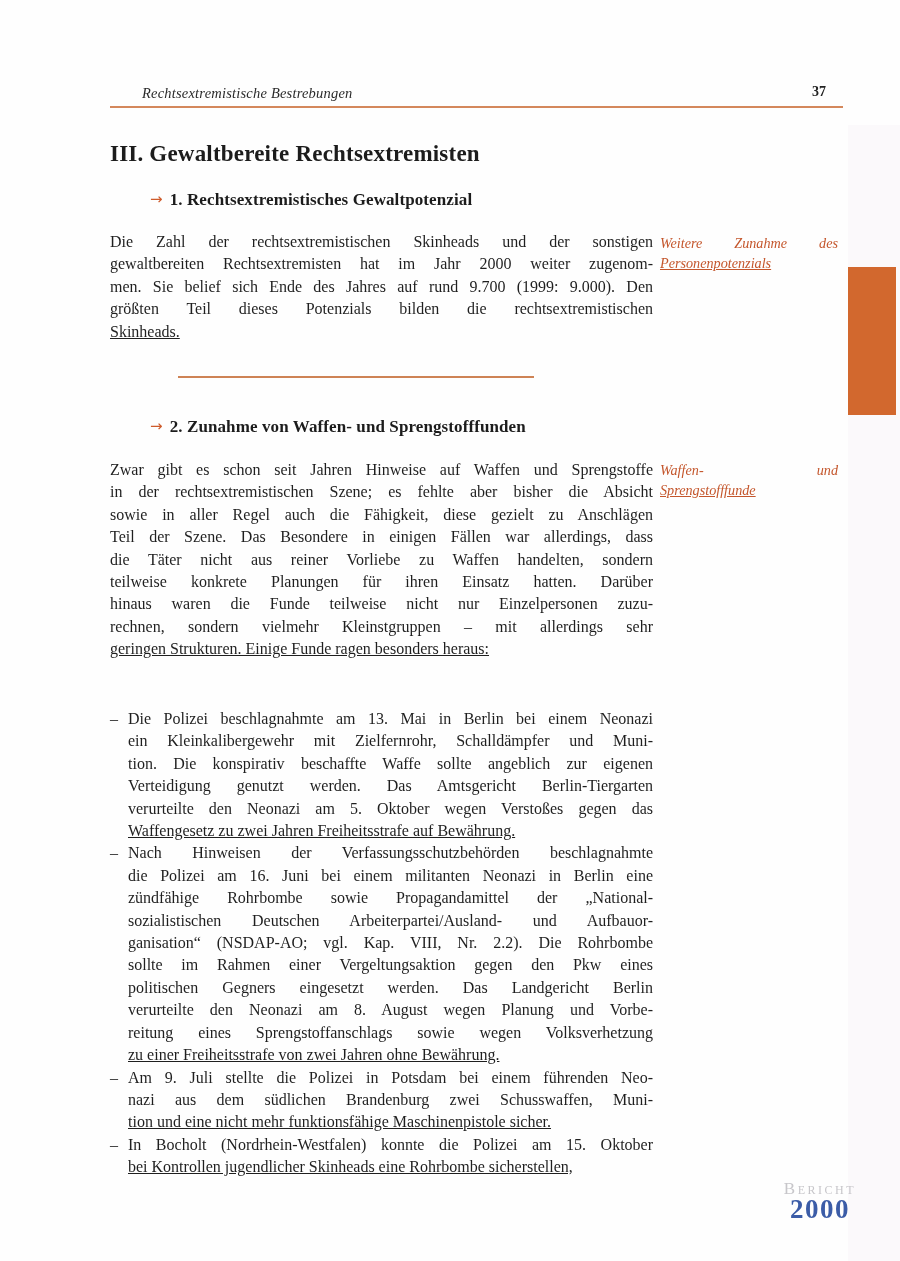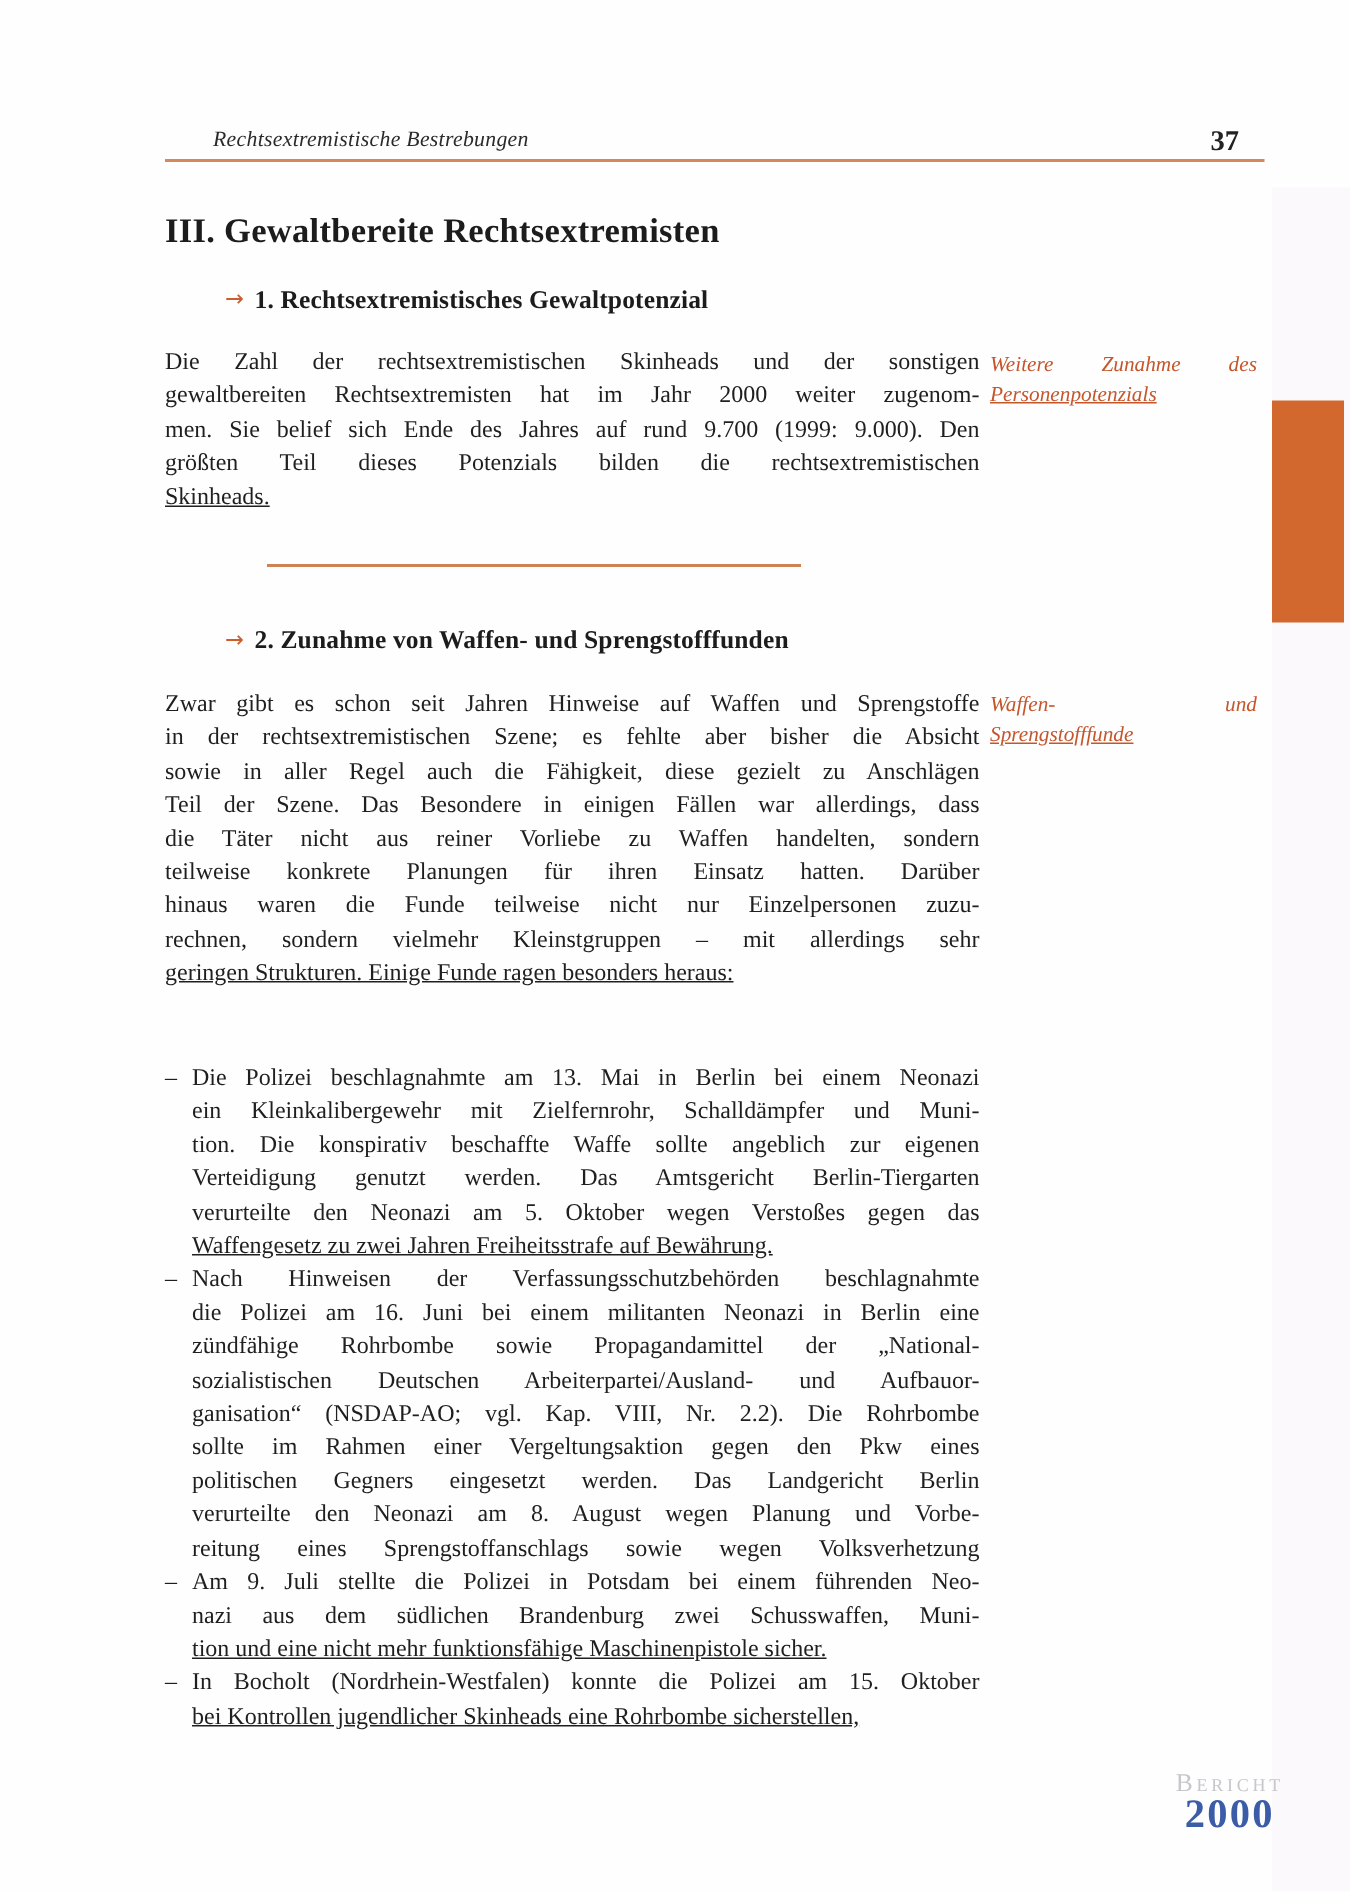--- a/index.html
+++ b/index.html
@@ -28,21 +28,21 @@
     left: 110px; top: 85px;
     font-style: italic;
     font-size: 14.5px;
     color: #2A2A2A;
     letter-spacing: 0.2px;
     margin-left: 32px;
   }
   .page-number {
     top: 84px; right: 74px;
     font-weight: bold;
-    font-size: 19px;
+    font-size: 14px;
     color: #222;
   }
   .header-rule {
     left: 110px; top: 106px; width: 733px; height: 1.6px;
     background: var(--rule-color, #D4885C);
   }
 
   
   .main-title {
     left: 110px; top: 141px;
@@ -215,20 +215,21 @@
       <span class="bullet-marker">–</span>
       <div class="jline">Nach Hinweisen der Verfassungsschutzbehörden beschlagnahmte</div>
       <div class="jline">die Polizei am 16. Juni bei einem militanten Neonazi in Berlin eine</div>
       <div class="jline">zündfähige Rohrbombe sowie Propagandamittel der „National-</div>
       <div class="jline">sozialistischen Deutschen Arbeiterpartei/Ausland- und Aufbauor-</div>
       <div class="jline">ganisation“ (NSDAP-AO; vgl. Kap. VIII, Nr. 2.2). Die Rohrbombe</div>
       <div class="jline">sollte im Rahmen einer Vergeltungsaktion gegen den Pkw eines</div>
       <div class="jline">politischen Gegners eingesetzt werden. Das Landgericht Berlin</div>
       <div class="jline">verurteilte den Neonazi am 8. August wegen Planung und Vorbe-</div>
       <div class="jline">reitung eines Sprengstoffanschlags sowie wegen Volksverhetzung</div>
+      <div class="jline jlast">zu einer Freiheitsstrafe von zwei Jahren ohne Bewährung.</div>
     </div>
     <div class="bullet-item">
       <span class="bullet-marker">–</span>
       <div class="jline">Am 9. Juli stellte die Polizei in Potsdam bei einem führenden Neo-</div>
       <div class="jline">nazi aus dem südlichen Brandenburg zwei Schusswaffen, Muni-</div>
       <div class="jline jlast">tion und eine nicht mehr funktionsfähige Maschinenpistole sicher.</div>
     </div>
     <div class="bullet-item">
       <span class="bullet-marker">–</span>
       <div class="jline">In Bocholt (Nordrhein-Westfalen) konnte die Polizei am 15. Oktober</div>

